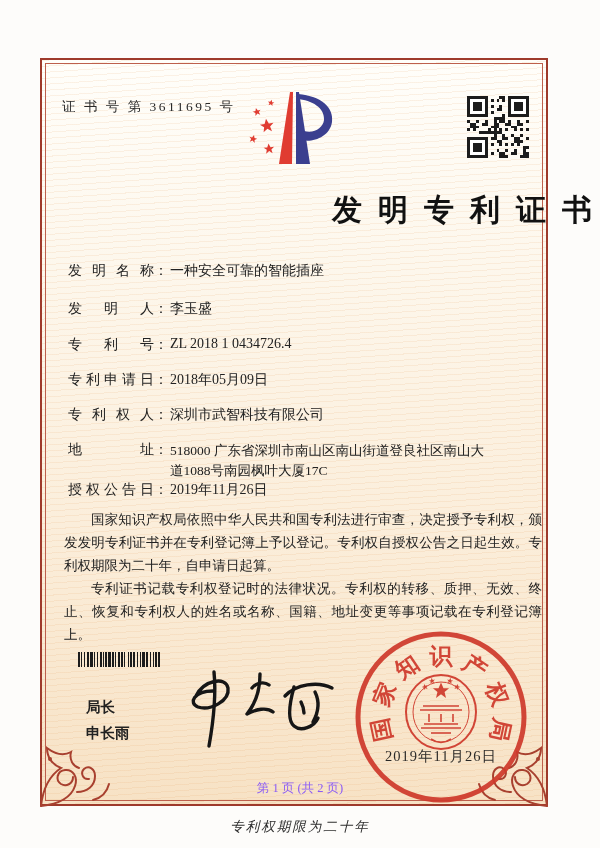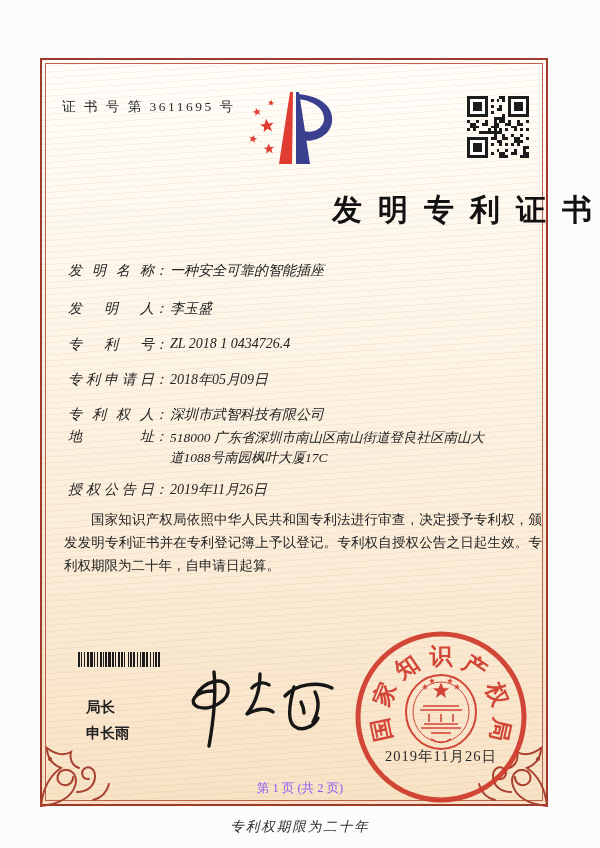--- a/index.html
+++ b/index.html
@@ -13,21 +13,21 @@
          background:repeating-linear-gradient(176deg,rgba(228,156,90,0.13) 0 1px,transparent 1px 6px);
          pointer-events:none;}
   .frame-inner{position:absolute;inset:3px;border:1px solid #bd5f4c;pointer-events:none;}
   
   .cert-number{position:absolute;left:62px;top:98px;font-size:13.5px;letter-spacing:2.5px;color:#2a2a2a;}
   .logo{position:absolute;left:246px;top:90px;}
   .qr{position:absolute;left:467px;top:96px;width:62px;height:62px;}
   .title{position:absolute;left:8px;top:190px;width:100%;text-align:right;
          font-size:30px;font-weight:bold;letter-spacing:16px;text-indent:16px;color:#111;}
   
-  .field-row{position:absolute;left:68px;font-size:14px;color:#222;white-space:nowrap;font-style:italic;}
+  .field-row{position:absolute;left:68px;font-size:14px;color:#222;white-space:nowrap;}
   .field-label{display:inline-block;width:86px;text-align:justify;text-align-last:justify;vertical-align:top;}
   .field-colon{display:inline-block;vertical-align:top;}
   .field-value{display:inline-block;margin-left:2px;vertical-align:top;}
   .field-value.wrap{white-space:normal;width:322px;line-height:20px;font-size:13.5px;}
   .grant-col2{position:absolute;left:230px;top:0;}
   
   .paragraphs{position:absolute;left:64px;top:508px;width:478px;font-size:13.5px;
               line-height:23px;text-align:justify;color:#222;}
   .paragraphs p{margin:0;text-indent:2em;}
   
@@ -208,31 +208,32 @@
   </div>
   <div class="field-row" style="top:336px;">
     <span class="field-label">专利号</span><span class="field-colon">：</span><span class="field-value">ZL 2018 1 0434726.4</span>
   </div>
   <div class="field-row" style="top:371px;">
     <span class="field-label">专利申请日</span><span class="field-colon">：</span><span class="field-value">2018年05月09日</span>
   </div>
   <div class="field-row" style="top:406px;">
     <span class="field-label">专利权人</span><span class="field-colon">：</span><span class="field-value">深圳市武智科技有限公司</span>
   </div>
-  <div class="field-row" style="top:428px;">
+  <div class="field-row" style="top:441px;">
     <span class="field-label">地址</span><span class="field-colon">：</span><span class="field-value wrap">518000 广东省深圳市南山区南山街道登良社区南山大道1088号南园枫叶大厦17C</span>
   </div>
   <div class="field-row" style="top:481px;width:478px;">
     <span>
       <span class="field-label">授权公告日</span><span class="field-colon">：</span><span class="field-value">2019年11月26日</span>
     </span>
   </div>
 
   <div class="paragraphs">
     <p>国家知识产权局依照中华人民共和国专利法进行审查，决定授予专利权，颁发发明专利证书并在专利登记簿上予以登记。专利权自授权公告之日起生效。专利权期限为二十年，自申请日起算。</p>
+    <p>专利证书记载专利权登记时的法律状况。专利权的转移、质押、无效、终止、恢复和专利权人的姓名或名称、国籍、地址变更等事项记载在专利登记簿上。</p>
   </div>
 
   <div class="barcode"><i style="width:2px"></i><b style="width:1px"></b><i style="width:1px"></i><b style="width:2px"></b><i style="width:1px"></i><b style="width:2px"></b><i style="width:2px"></i><b style="width:1px"></b><i style="width:3px"></i><b style="width:1px"></b><i style="width:1px"></i><b style="width:2px"></b><i style="width:1px"></i><b style="width:2px"></b><i style="width:2px"></i><b style="width:1px"></b><i style="width:1px"></i><b style="width:1px"></b><i style="width:2px"></i><b style="width:1px"></b><i style="width:3px"></i><b style="width:1px"></b><i style="width:2px"></i><b style="width:1px"></b><i style="width:1px"></i><b style="width:2px"></b><i style="width:2px"></i><b style="width:1px"></b><i style="width:2px"></i><b style="width:1px"></b><i style="width:1px"></i><b style="width:3px"></b><i style="width:1px"></i><b style="width:1px"></b><i style="width:2px"></i><b style="width:1px"></b><i style="width:2px"></i><b style="width:2px"></b><i style="width:1px"></i><b style="width:2px"></b><i style="width:1px"></i><b style="width:1px"></b><i style="width:3px"></i><b style="width:1px"></b><i style="width:2px"></i><b style="width:2px"></b><i style="width:1px"></i><b style="width:2px"></b><i style="width:1px"></i><b style="width:1px"></b><i style="width:2px"></i><b style="width:1px"></b><i style="width:2px"></i></div>
 
   <div class="officer">
     <div>局长</div>
     <div>申长雨</div>
   </div>
 
   <svg class="signature" width="172" height="88" viewBox="0 0 172 88">

